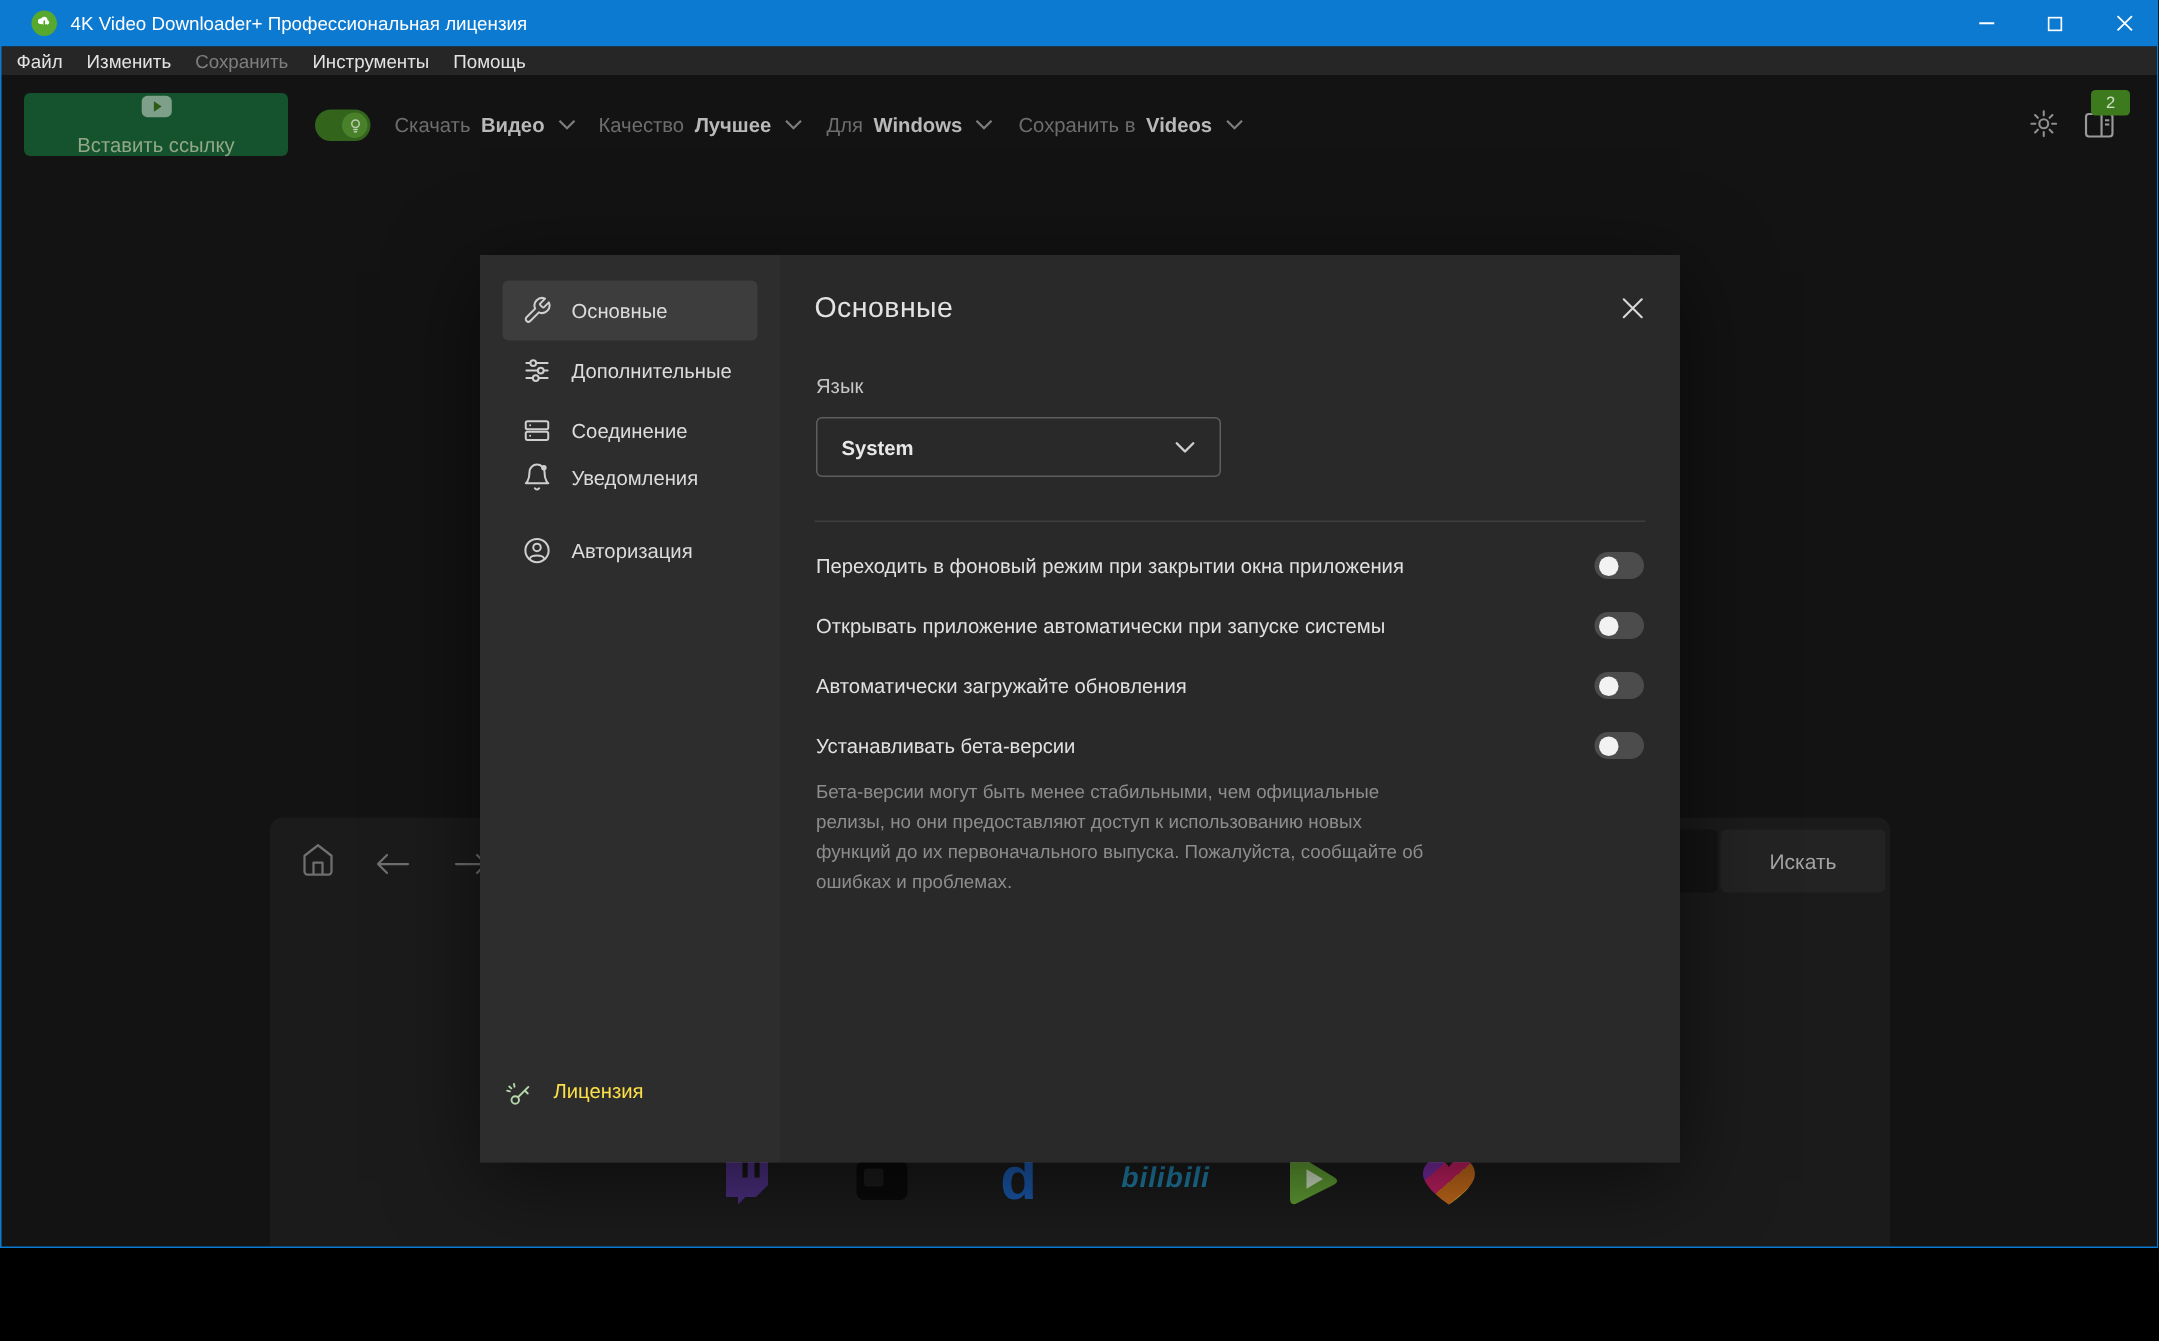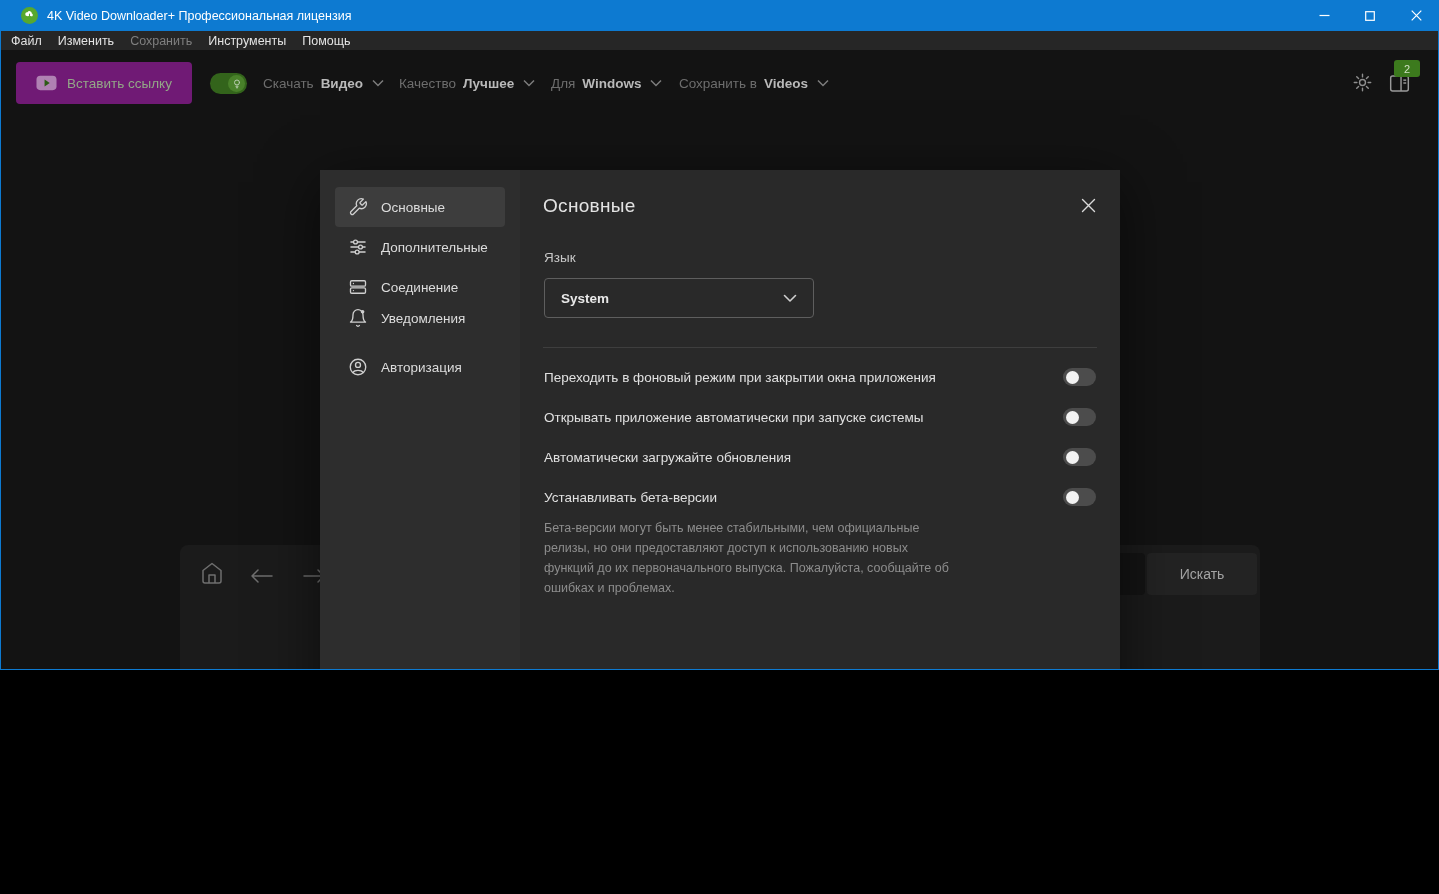--- a/index.html
+++ b/index.html
@@ -1,35 +1,35 @@
 <!DOCTYPE html>
 <html><head>
 <meta charset="utf-8">
 <style>
   html,body{margin:0;padding:0;background:#000;}
-  .window{position:relative;width:1439px;height:670px;background:#131313;overflow:hidden;
+  .window{position:relative;width:1439px;height:832px;background:#131313;overflow:hidden;
     font-family:"Liberation Sans","DejaVu Sans",sans-serif;-webkit-font-smoothing:antialiased;}
   .frame{position:absolute;inset:0;border:1px solid #0d7ad1;pointer-events:none;z-index:60;box-sizing:border-box;}
   svg{display:block;}
 
   
   .titlebar{position:absolute;left:0;top:0;right:0;height:31px;background:#0d7ad1;display:flex;align-items:center;z-index:10;}
   .app-logo{width:17px;height:17px;border-radius:50%;background:#57a82e;margin-left:21px;display:flex;align-items:center;justify-content:center;flex:none;}
   .title-text{color:#ffffff;font-size:12.5px;margin-left:9px;white-space:nowrap;}
   .win-btns{margin-left:auto;display:flex;height:100%;}
   .win-btn{width:46px;height:100%;display:flex;align-items:center;justify-content:center;color:#fff;}
 
   
   .menubar{position:absolute;top:31px;left:0;right:0;height:19px;background:#262626;display:flex;align-items:center;padding-left:3px;z-index:10;}
   .menu-item{color:#e3e3e3;font-size:12.5px;padding:0 8px;white-space:nowrap;}
   .menu-item.disabled{color:#7f7f7f;}
 
   
-  .paste-btn{position:absolute;left:16px;top:62px;width:176px;height:42px;background:#701a75;border-radius:4px;
-    display:flex;align-items:center;justify-content:center;gap:10px;color:#93a887;font-size:13.5px;}
+  .paste-btn{position:absolute;left:16px;top:62px;width:176px;height:42px;background:#14532d;border-radius:4px;
+    display:flex;align-items:center;justify-content:center;gap:10px;color:#93a887;font-size:13.5px;flex-direction:column;}
   .smart-toggle{position:absolute;left:210px;top:73px;width:37px;height:21px;border-radius:11px;background:#33641b;}
   .smart-knob{position:absolute;right:2px;top:2px;width:17px;height:17px;border-radius:50%;background:#49812a;
     display:flex;align-items:center;justify-content:center;color:#b9ccb0;}
   .tb-group{position:absolute;top:62px;height:42px;display:flex;align-items:center;gap:7px;font-size:13.5px;white-space:nowrap;}
   .tb-prefix{color:#6d6d6d;}
   .tb-value{color:#b9b9b9;font-weight:600;}
   .tb-chevron{color:#7d7d7d;margin-left:2px;}
   .g1{left:263px}.g2{left:399px}.g3{left:551px}.g4{left:679px}
   .gear-btn{position:absolute;left:1352px;top:72px;color:#8f8f8f;}
   .panel-btn{position:absolute;left:1388px;top:72px;color:#9a9a9a;}
@@ -51,22 +51,22 @@
 
   
   .dialog{position:absolute;left:320px;top:170px;width:800px;height:605px;display:flex;z-index:20;
     box-shadow:0 12px 55px rgba(0,0,0,.55);}
   .dlg-side{width:200px;background:#2d2d2d;position:relative;flex:none;}
   .side-item{position:absolute;left:15px;width:170px;height:40px;border-radius:4px;display:flex;align-items:center;
     padding-left:13px;gap:13px;color:#dcdcdc;font-size:13.5px;box-sizing:border-box;}
   .side-item .ic{color:#cfcfcf;flex:none;}
   .side-item.selected{background:#3d3d3d;}
   .si0{top:17px}.si1{top:57px}.si2{top:97px}.si3{top:128px}.si4{top:177px}
-  .side-license{position:absolute;left:17px;top:550px;width:170px;height:40px;display:flex;align-items:flex-end;
-    padding-left:13px;gap:13px;color:#7dd3fc;font-size:13.5px;box-sizing:border-box;}
+  .side-license{position:absolute;left:3px;top:550px;width:170px;height:40px;display:flex;align-items:flex-start;
+    padding-left:13px;gap:13px;color:#fde047;font-size:13.5px;box-sizing:border-box;}
   .side-license .ic{color:#b5d9ab;flex:none;}
 
   .dlg-main{flex:1;background:#292929;position:relative;}
   .dlg-title{position:absolute;left:23px;top:25px;font-size:19px;color:#e3e3e3;letter-spacing:.3px;}
   .dlg-close{position:absolute;right:24px;top:28px;color:#d9d9d9;}
   .lang-label{position:absolute;left:24px;top:80px;font-size:13.5px;color:#c6c6c6;}
   .lang-select{position:absolute;left:24px;top:108px;width:270px;height:40px;border:1px solid #5e5e5e;border-radius:4px;
     display:flex;align-items:center;justify-content:space-between;padding:0 16px;color:#e8e8e8;font-size:13.5px;
     box-sizing:border-box;font-weight:bold;}
   .lang-select .chev{color:#cfcfcf;}

